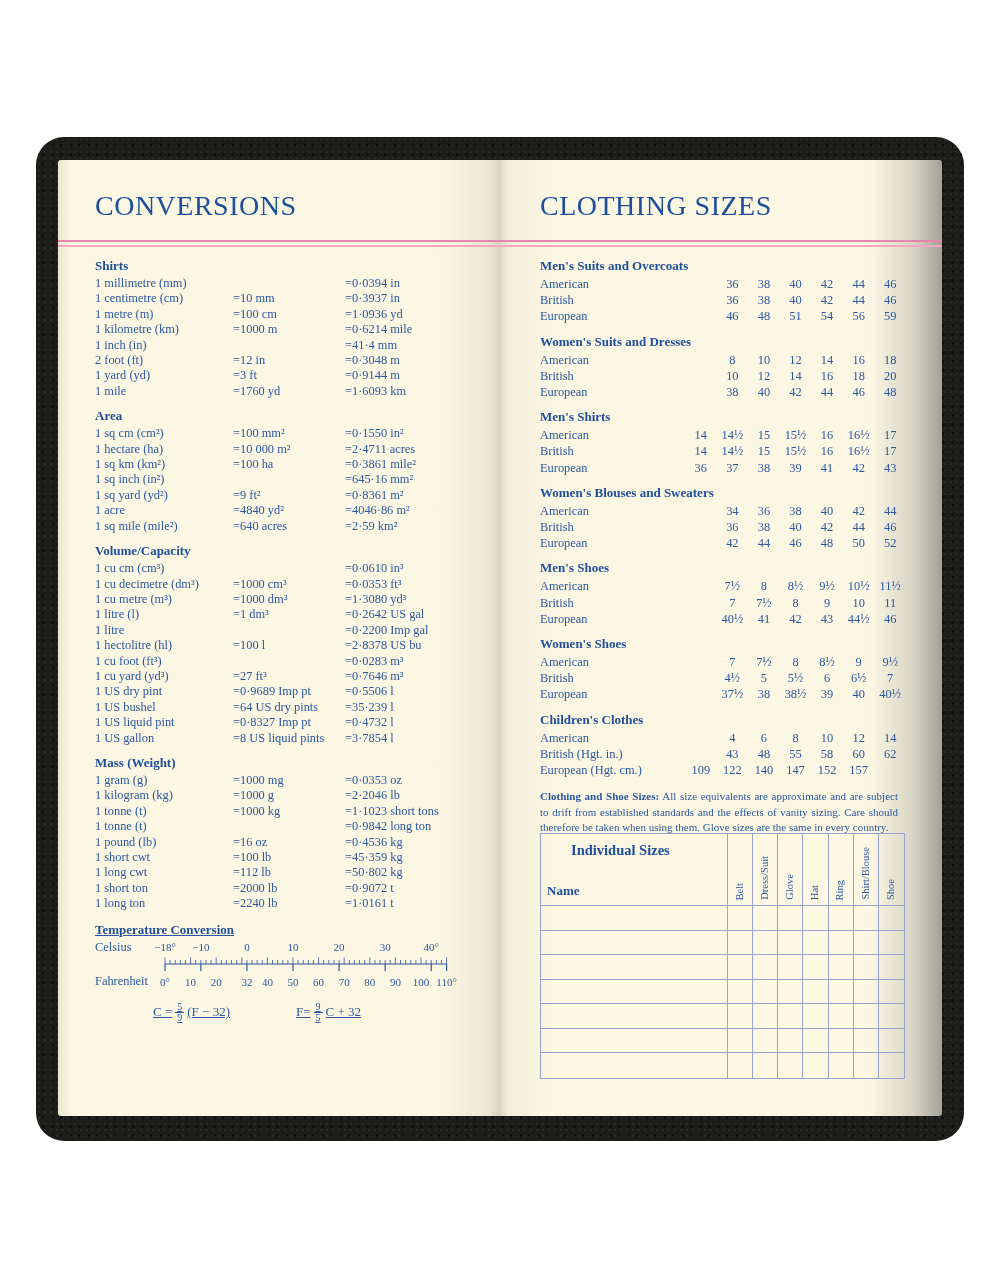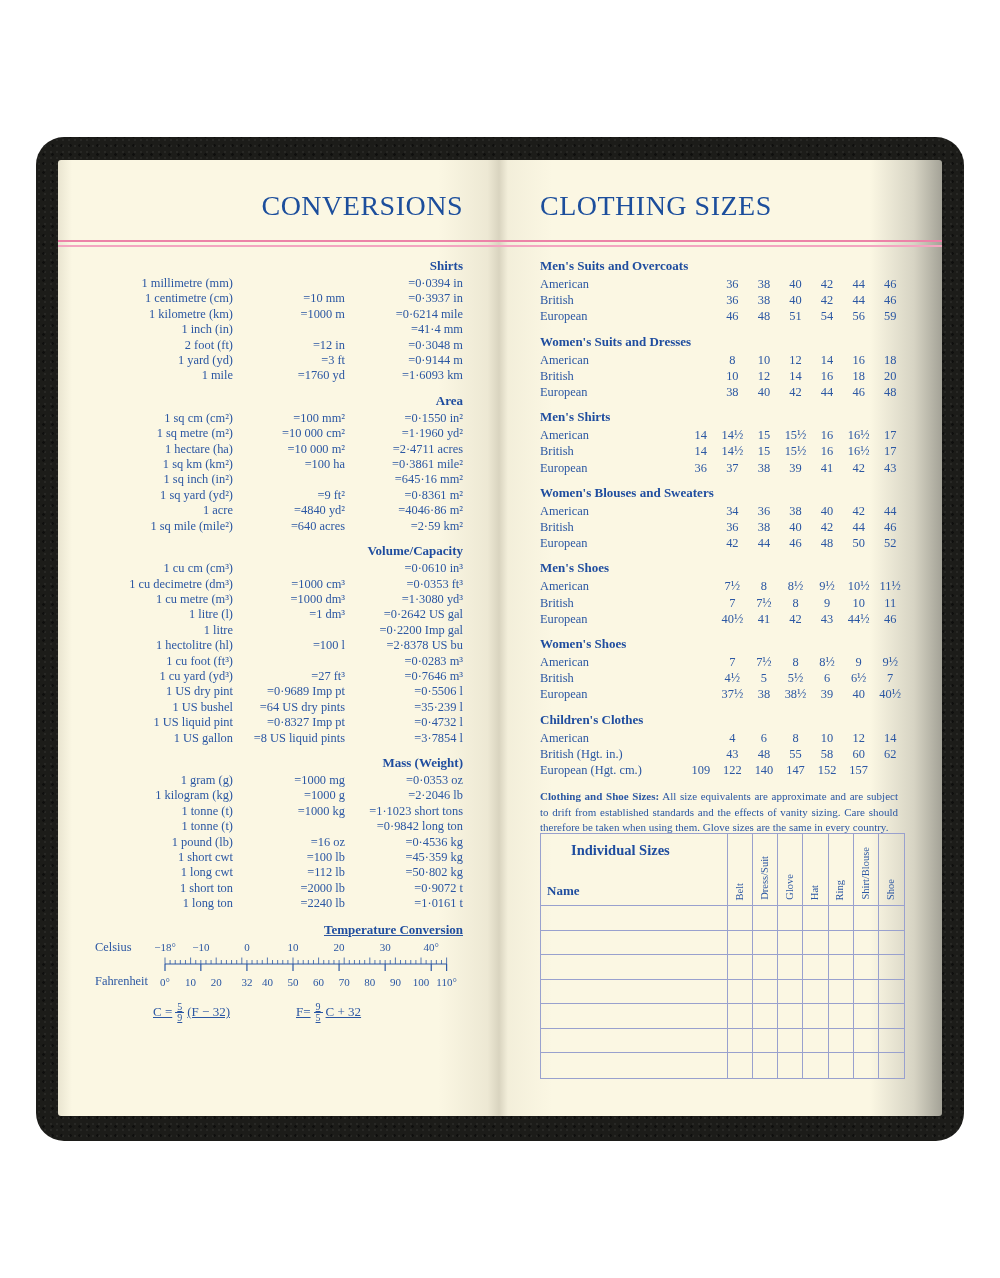--- a/index.html
+++ b/index.html
@@ -17,21 +17,21 @@
     background-color:#fbf7e3;
     background-image:
       linear-gradient(to left, rgba(110,110,104,0.62) 0px, rgba(120,120,114,0.28) 28px, rgba(120,120,114,0) 72px),
       linear-gradient(to right, rgba(80,72,50,0.10) 0px, rgba(80,72,50,0) 14px),
       linear-gradient(to right, rgba(0,0,0,0) 43%, rgba(115,103,78,0.10) 48.6%, rgba(82,72,50,0.20) 49.9%, rgba(115,103,78,0.06) 50.9%, rgba(0,0,0,0) 56%);}
 
   .rule{position:absolute;left:0;right:0;top:80px;height:3px;
     border-top:2px solid #ec83a8;border-bottom:2px solid #f3a6c0;}
 
   .page{position:absolute;top:30px;color:#2b57a3;}
-  .page-left{left:37px;width:368px;text-align:right;}
+  .page-left{left:37px;width:368px;}
   .page-right{left:482px;width:366px;}
 
   .ptitle{font-size:28px;letter-spacing:0.5px;color:#1c4e9c;font-weight:500;white-space:nowrap;}
 
   .sections{position:absolute;top:68px;left:0;right:0;font-size:12.4px;}
   .sec-h{font-weight:bold;font-size:13px;color:#1f4d9f;margin:9px 0 2px 0;line-height:16px;}
   .sec-h:first-child{margin-top:0;}
 
   .crow{display:flex;line-height:15.4px;}
   .cc1{width:138px;}
@@ -85,20 +85,25 @@
               <span class="cc1">1 millimetre (mm)</span>
               <span class="cc2"></span>
               <span class="cc3">=0·0394 in</span>
             </div>
             <div class="crow">
               <span class="cc1">1 centimetre (cm)</span>
               <span class="cc2">=10 mm</span>
               <span class="cc3">=0·3937 in</span>
             </div>
             <div class="crow">
+              <span class="cc1">1 metre (m)</span>
+              <span class="cc2">=100 cm</span>
+              <span class="cc3">=1·0936 yd</span>
+            </div>
+            <div class="crow">
               <span class="cc1">1 kilometre (km)</span>
               <span class="cc2">=1000 m</span>
               <span class="cc3">=0·6214 mile</span>
             </div>
             <div class="crow">
               <span class="cc1">1 inch (in)</span>
               <span class="cc2"></span>
               <span class="cc3">=41·4 mm</span>
             </div>
             <div class="crow">
@@ -114,25 +119,20 @@
             <div class="crow">
               <span class="cc1">1 mile</span>
               <span class="cc2">=1760 yd</span>
               <span class="cc3">=1·6093 km</span>
             </div>
             <div class="sec-h">Area</div>
             <div class="crow">
               <span class="cc1">1 sq cm (cm²)</span>
               <span class="cc2">=100 mm²</span>
               <span class="cc3">=0·1550 in²</span>
-            </div>
-            <div class="crow">
-              <span class="cc1">1 sq metre (m²)</span>
-              <span class="cc2">=10 000 cm²</span>
-              <span class="cc3">=1·1960 yd²</span>
             </div>
             <div class="crow">
               <span class="cc1">1 hectare (ha)</span>
               <span class="cc2">=10 000 m²</span>
               <span class="cc3">=2·4711 acres</span>
             </div>
             <div class="crow">
               <span class="cc1">1 sq km (km²)</span>
               <span class="cc2">=100 ha</span>
               <span class="cc3">=0·3861 mile²</span>

